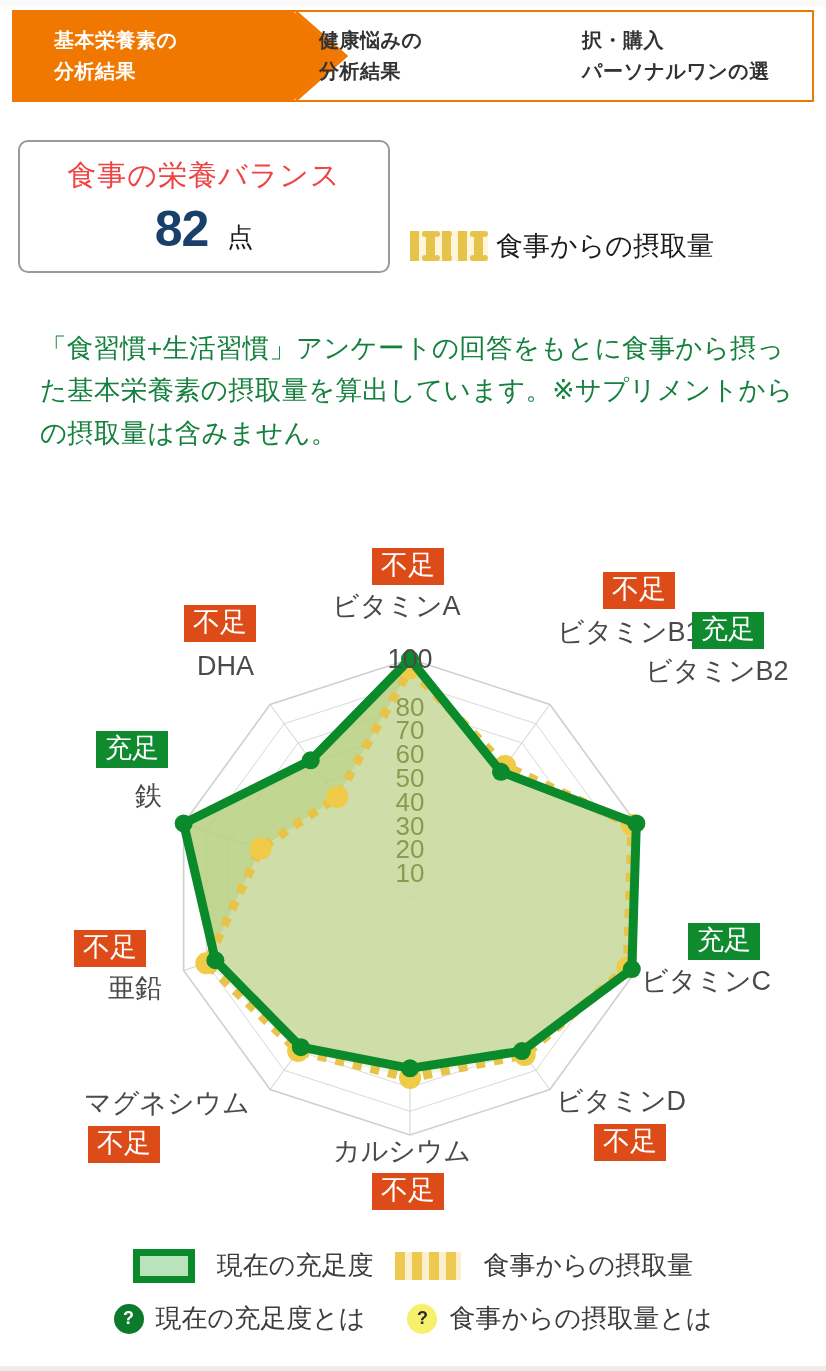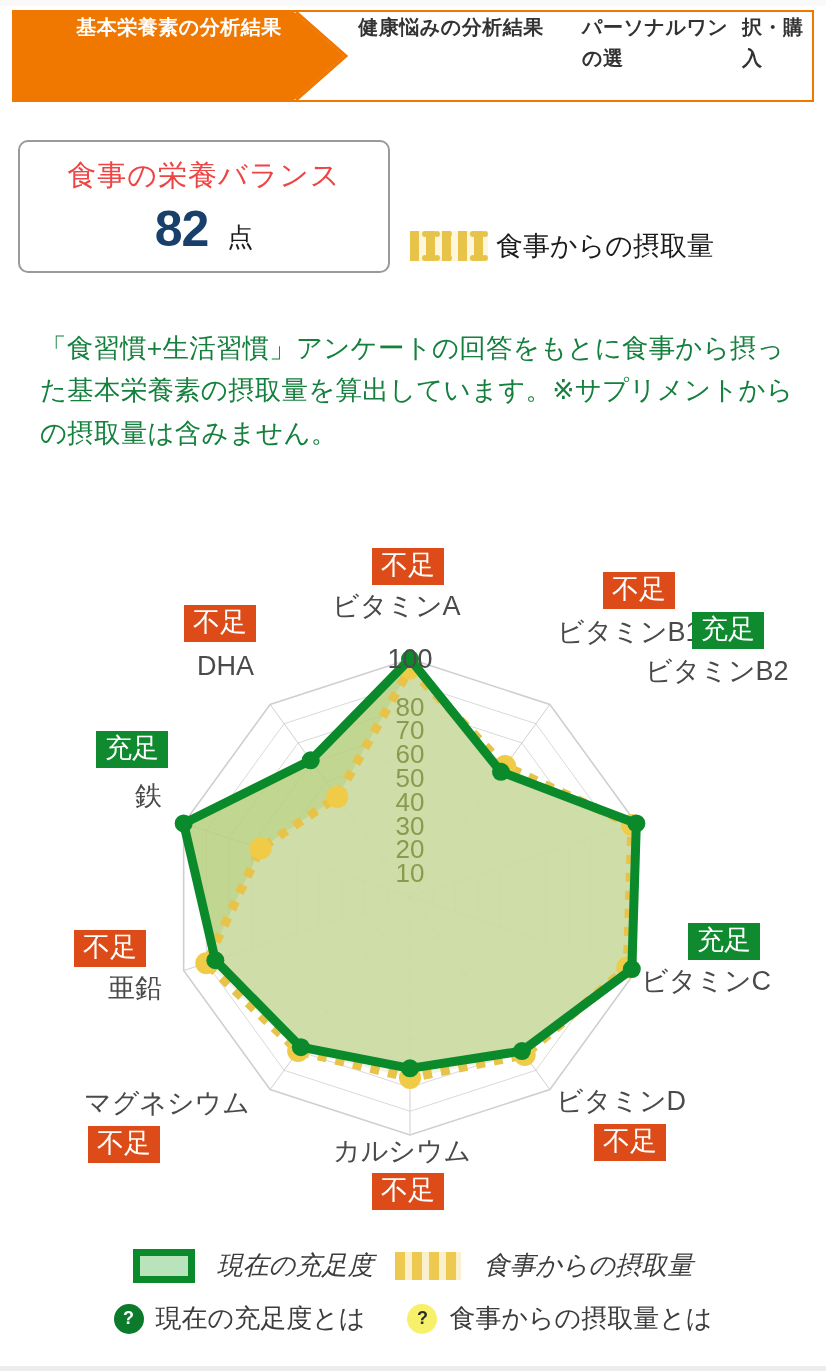--- a/index.html
+++ b/index.html
@@ -21,29 +21,29 @@
     left: 12px; top: 10px;
     width: 802px; height: 92px;
     border: 2px solid #f07800;
     background: #ffffff;
     overflow: hidden;
   }
   .stepnav-bg { position: absolute; inset: 0; }
   .step {
     position: absolute;
     top: 0; height: 100%;
-    display: flex; flex-direction: row;
+    display: flex; flex-direction: column;
     justify-content: center;
     font-weight: bold;
     font-size: 20px;
     line-height: 1.55;
     letter-spacing: 0.5px;
   }
   .step.s1 { left: 40px; width: 250px; color: #ffffff; }
-  .step.s2 { left: 317px; width: 240px; color: #333333; }
+  .step.s2 { left: 305px; width: 240px; color: #333333; }
   .step.s3 { left: 568px; width: 230px; color: #333333; }
 
   
   .score-box {
     position: absolute;
     left: 18px; top: 140px;
     width: 372px; height: 133px;
     border: 2px solid #9a9a9a;
     border-radius: 10px;
     background: #fff;
@@ -113,21 +113,21 @@
   .badge.ok   { background: #0f8a2f; }
 
   
   .legend {
     position: absolute;
     left: 0; top: 1248px;
     width: 826px;
   }
   .legend-row1 {
     display: flex; align-items: center;
-    justify-content: center; gap: 22px; font-style: italic;
+    justify-content: center; gap: 22px;
   }
   .sw-solid {
     width: 62px; height: 34px;
     background: #b9e3ba;
     border: 7px solid #0b8a2c;
   }
   .sw-dot {
     width: 66px; height: 28px;
     background: repeating-linear-gradient(90deg,#edc94f 0 10px, #fbf0cd 10px 17px);
   }
@@ -170,22 +170,22 @@
   </svg>
   <div class="step s1">
     <span>基本栄養素の</span>
     <span>分析結果</span>
   </div>
   <div class="step s2">
     <span>健康悩みの</span>
     <span>分析結果</span>
   </div>
   <div class="step s3">
+    <span>択・購入</span>
     <span>パーソナルワンの選</span>
-    <span>択・購入</span>
   </div>
 </div>
 
 <div class="score-box">
   <div class="score-title">食事の栄養バランス</div>
   <div class="score-value-row">
     <span class="score-num">82</span>
     <span class="score-unit">点</span>
   </div>
 </div>

